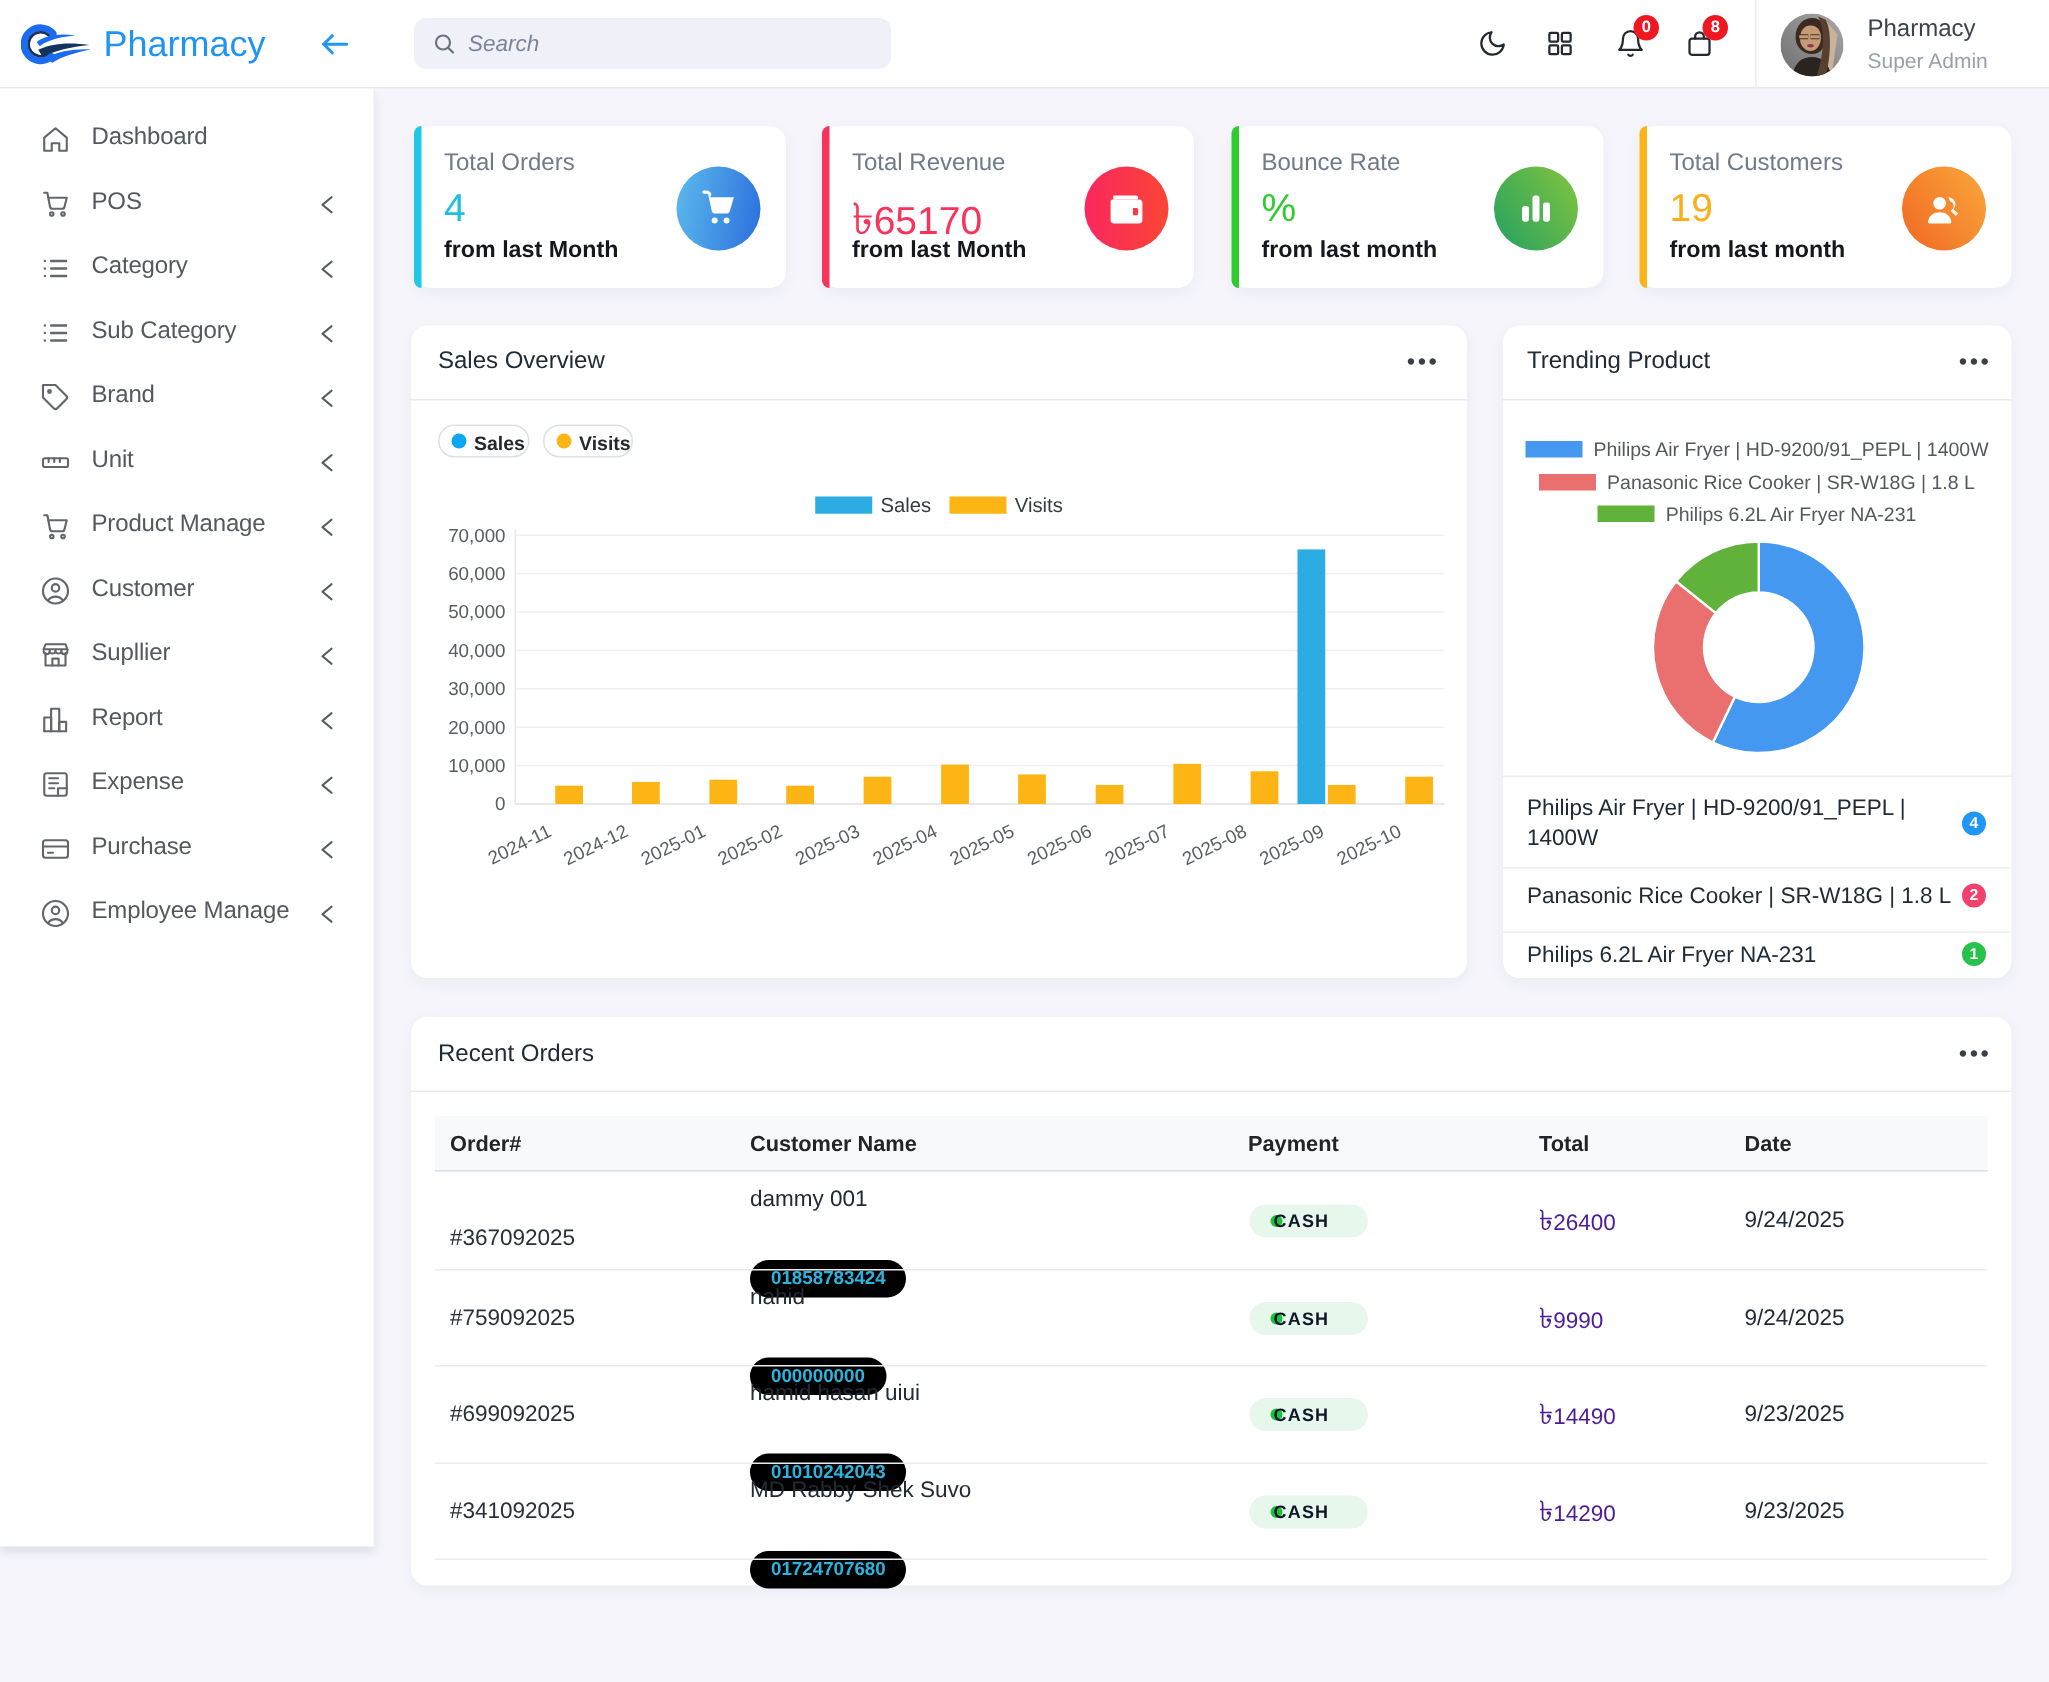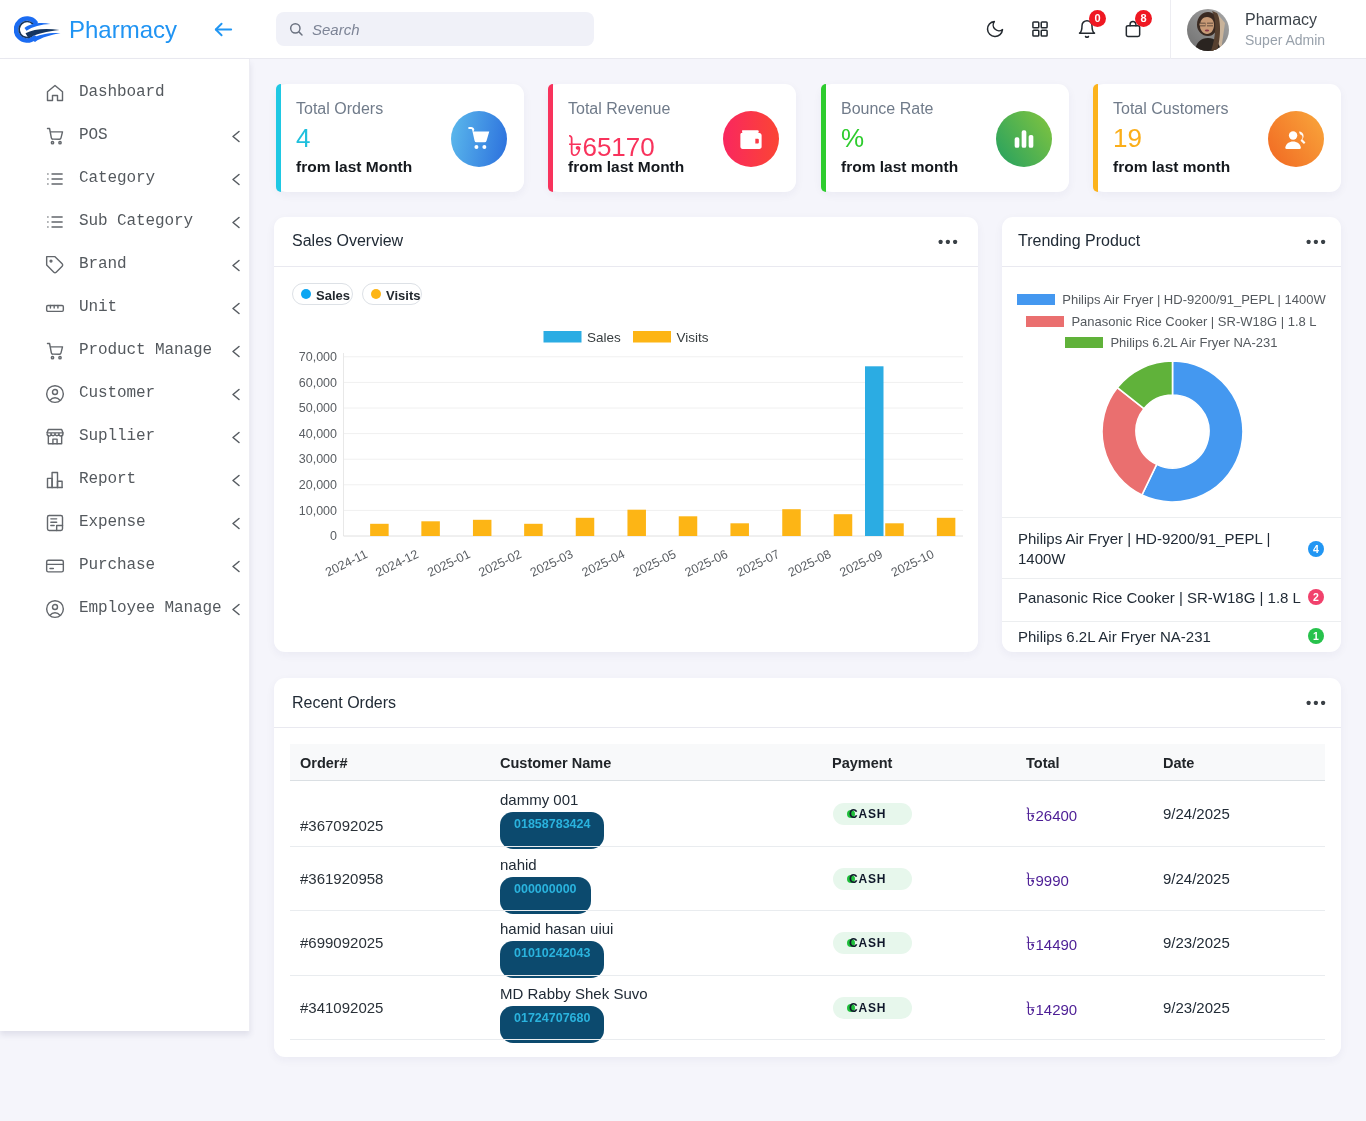--- a/index.html
+++ b/index.html
@@ -75,21 +75,21 @@
     <ellipse cx="20" cy="21.5" rx="2.2" ry="1.1" fill="#8d3a4a"></ellipse>
     <path d="M12.5 15.5 h6 m1.5 0 h6" stroke="#41342c" stroke-width="3.4" fill="none"></path>
     <path d="M12.5 15.5 h6 m1.5 0 h6" stroke="#c79a76" stroke-width="2" fill="none"></path>
   </g>
 </svg>
 <div class="abs" style="left:1245px;top:11px;font-size:16px;color:#3c434a;">Pharmacy</div>
 <div class="abs" style="left:1245px;top:32px;font-size:14px;color:#98a1ab;">Super Admin</div>
 
 <div class="abs" style="left:0;top:59px;width:250px;height:972px;background:#fff;border-right:1px solid #ededf3;box-shadow:0 4px 6px rgba(40,40,90,0.10);"></div>
 <style>
-  .mi { position:absolute; left:18px; width:250px; height:43px;font-family:Liberation Mono, monospace; }
+  .mi { position:absolute; left:0; width:250px; height:43px; }
   .mi svg.mic { position:absolute; left:27px; top:11px; }
   .mi .mt { position:absolute; left:61px; top:11px; font-size:16px; color:#54595e; letter-spacing:-0.1px; }
   .mi svg.chev { position:absolute; left:212px; top:15px; }
 </style>
 <div id="menu">
   <div class="mi" style="top:72px;">
     <svg class="mic" width="20" height="20" viewBox="0 0 24 24" fill="none" stroke="#63676c" stroke-width="1.7" stroke-linecap="round" stroke-linejoin="round">
         <path d="M3 10.5 12 3l9 7.5V21h-6v-6h-6v6H3z"></path>
       </svg>
     <div class="mt">Dashboard</div>
@@ -409,21 +409,21 @@
 </div>
 
 <div class="card" style="left:274px;top:678px;width:1067px;height:379px;"></div>
 <div class="abs" style="left:292px;top:694px;font-size:16px;color:#212b36;">Recent Orders</div>
 <div class="dots" style="left:1306px;top:694px;">•••</div>
 <div class="abs" style="left:274px;top:727px;width:1067px;height:1px;background:#e9e9f0;"></div>
 <style>
   .th { position:absolute; top:755px; font-size:14.5px; font-weight:bold; color:#212529; }
   .oid { position:absolute; font-size:15px; color:#2a3138; left:300px; }
   .cname { position:absolute; font-size:15px; color:#212b36; left:500px; }
-  .phone { position:absolute; left:500px; height:37px; border-radius:13px; background:#0c4a6e; color:#2ab3de; font-size:12.5px; font-weight:bold; line-height:25px; padding:0 14px; }
+  .phone { position:absolute; left:500px; height:25px; border-radius:13px; background:#000000; color:#2ab3de; font-size:12.5px; font-weight:bold; line-height:25px; padding:0 14px;margin-top:28px; }
   .cash { position:absolute; left:833px; width:79px; height:22px; border-radius:11px; background:#e7f7ec; }
   .cash i { position:absolute; left:14px; top:7px; width:8px; height:8px; border-radius:50%; background:#1fc03c; }
   .cash b { position:absolute; left:16px; top:4px; font-size:12px; letter-spacing:0.8px; color:#0f172a; }
   .tot { position:absolute; font-size:15px; color:#4c1d95; left:1026px; height:18px; line-height:14px; }
   .dat { position:absolute; font-size:15px; color:#212b36; left:1163px; }
   .rline { position:absolute; left:290px; width:1035px; height:1px; background:#e9ecef; }
 </style>
 <div id="orders">
   <div class="abs" style="left:290px;top:744px;width:1035px;height:37px;background:#f8f9fa;"></div>
   <div class="th" style="left:300px;">Order#</div>
@@ -437,21 +437,21 @@
   <div class="cname" style="top:791px;">dammy 001</div>
   <div class="phone" style="top:812px;">01858783424</div>
   <div class="cash" style="top:803px;">
       <i></i>
       <b>CASH</b>
     </div>
   <div class="tot" style="top:805px;"><span style="font-size:19px;line-height:1;">৳</span>26400</div>
   <div class="dat" style="top:805px;">9/24/2025</div>
   <div class="rline" style="top:846px;"></div>
 
-  <div class="oid" style="top:870px;">#361920958</div>
+  <div class="oid" style="top:870px;">#759092025</div>
   <div class="cname" style="top:856px;">nahid</div>
   <div class="phone" style="top:877px;">000000000</div>
   <div class="cash" style="top:868px;">
       <i></i>
       <b>CASH</b>
     </div>
   <div class="tot" style="top:870px;"><span style="font-size:19px;line-height:1;">৳</span>9990</div>
   <div class="dat" style="top:870px;">9/24/2025</div>
   <div class="rline" style="top:910px;"></div>
 

